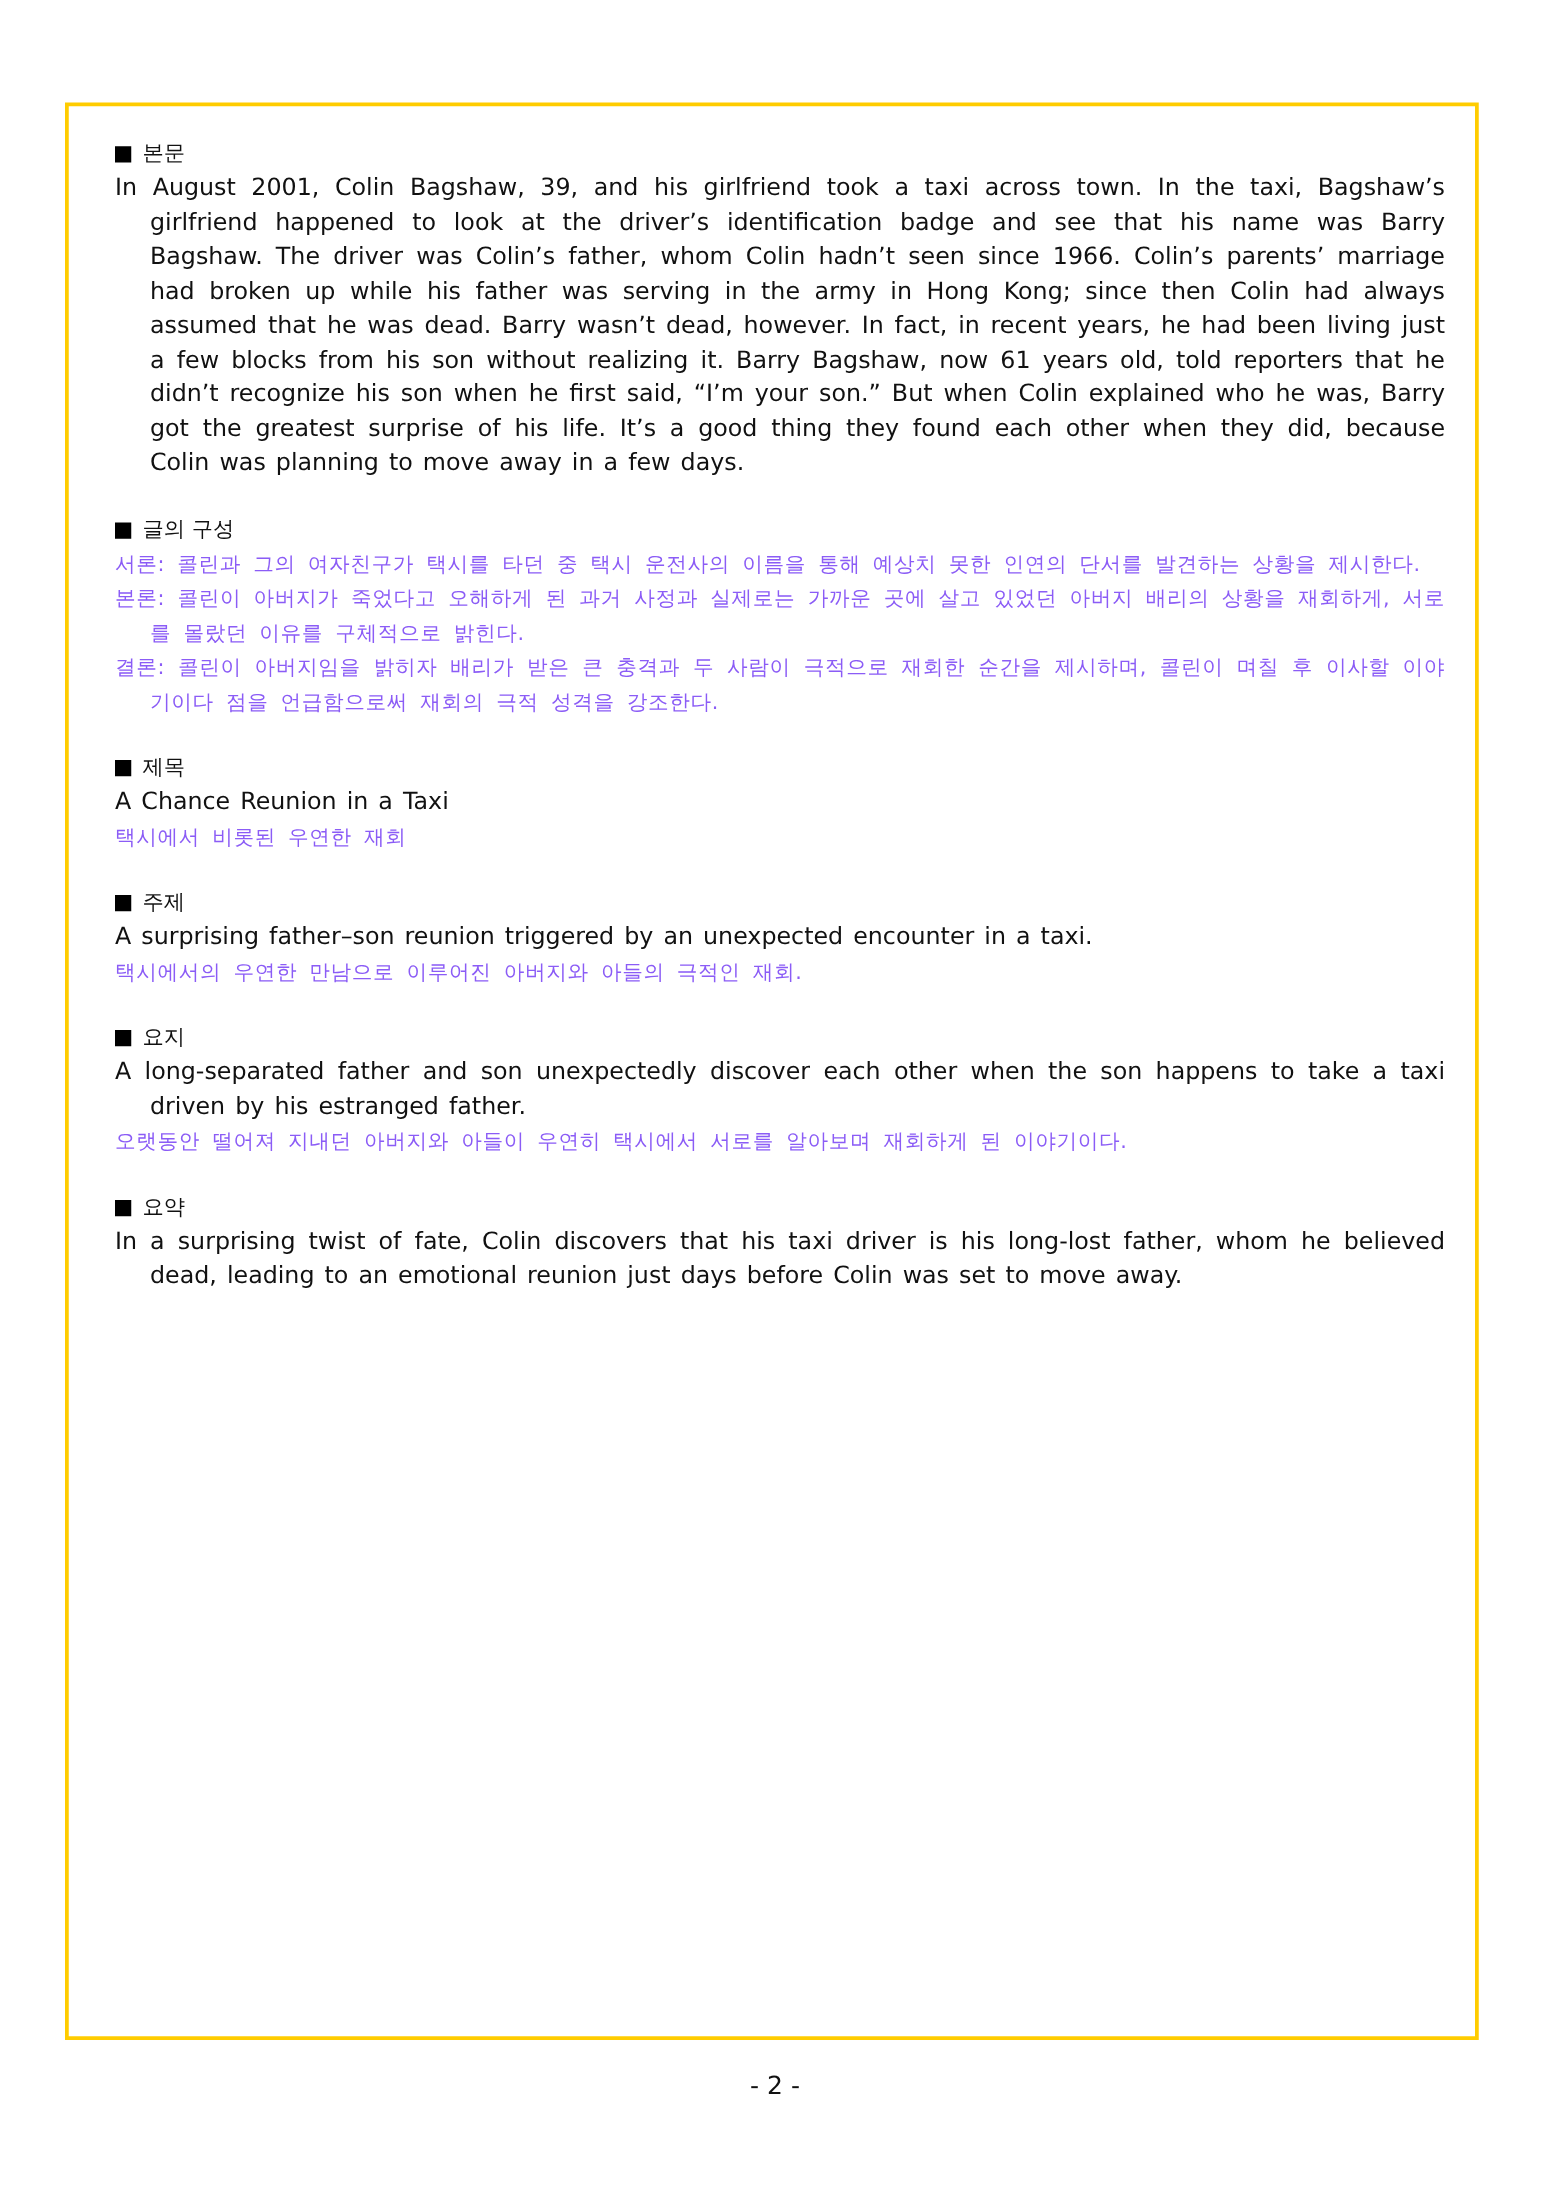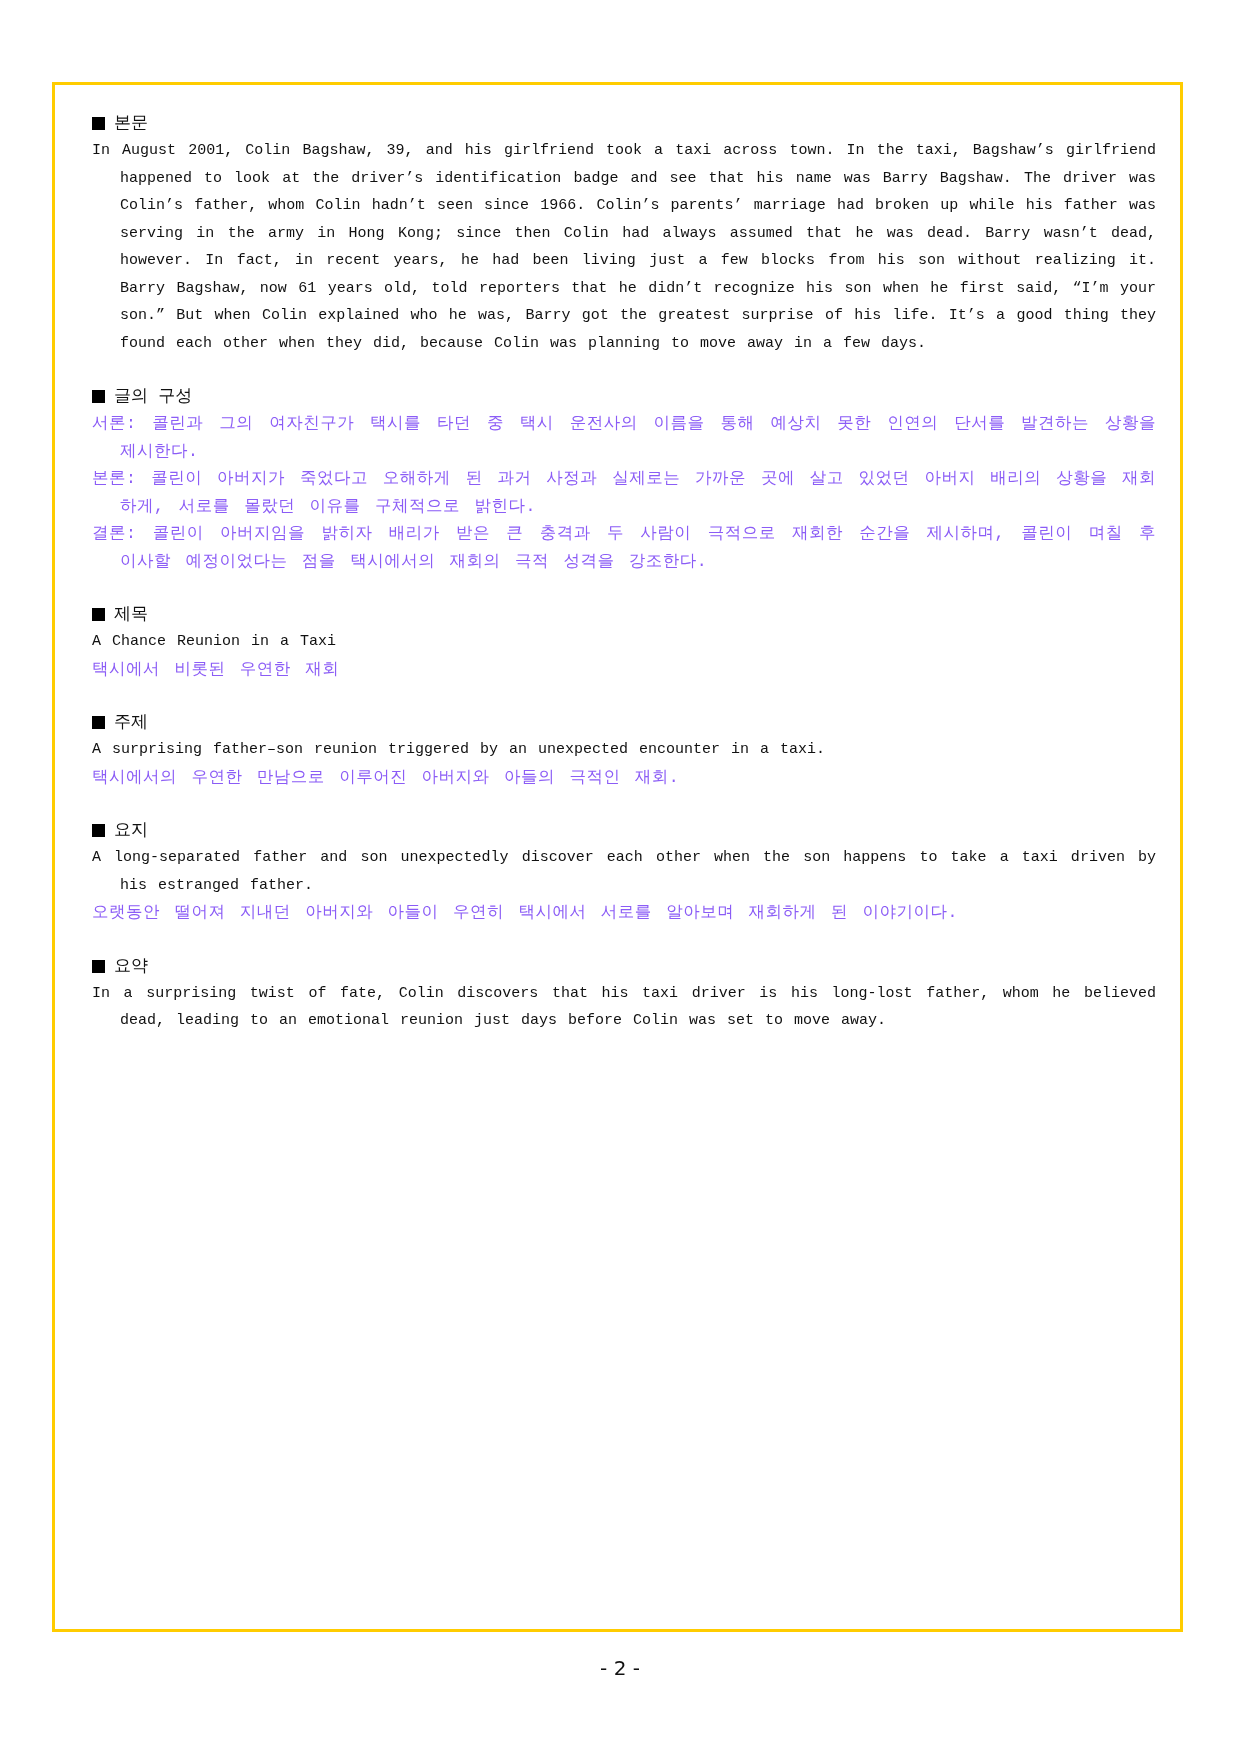--- a/index.html
+++ b/index.html
@@ -1,24 +1,24 @@
 <!DOCTYPE html>
 <html><head>
   <meta charset="utf-8">
   <style>
     html, body { margin: 0; padding: 0; background: #ffffff; }
     body { width: 1240px; height: 1753px; position: relative; overflow: hidden;
            font-family: "DejaVu Sans", "Liberation Sans", sans-serif; color: #111; }
     .frame { position: absolute; left: 52px; top: 82px; width: 1131px; height: 1550px;
              border: 3px solid #FFCC00; box-sizing: border-box; }
     .content { position: absolute; left: 92px; top: 110px; width: 1064px; }
-    .section { margin-bottom: 26px; font-family: Liberation Mono, monospace; }
+    .section { margin-bottom: 26px; }
     .heading { font-size: 17px; line-height: 27px; display: flex; align-items: center; }
     .bullet { display: inline-block; width: 13px; height: 13px; background: #000; margin-right: 9px; }
-    .en { font-size: 15px; line-height: 27.5px; text-align: justify; text-align-last: left;
+    .en { font-size: 19px; line-height: 27.5px; text-align: justify; text-align-last: left;
           padding-left: 28px; text-indent: -28px; word-spacing: 2px; }
     .ko { font-size: 16.5px; line-height: 27.5px; text-align: justify; text-align-last: left;
           padding-left: 28px; text-indent: -28px; letter-spacing: 0.5px; word-spacing: 4px; color: #8b5cf6; }
     .plain { padding-left: 0; text-indent: 0; }
     .page-number { position: absolute; top: 1656px; left: 0; width: 1240px; text-align: center;
                    font-size: 20px; }
   </style>
 </head>
 <body>
 
@@ -34,21 +34,21 @@
     <div class="en">In August 2001, Colin Bagshaw, 39, and his girlfriend took a taxi across town. In the taxi, Bagshaw’s girlfriend happened to look at the driver’s identification badge and see that his name was Barry Bagshaw. The driver was Colin’s father, whom Colin hadn’t seen since 1966. Colin’s parents’ marriage had broken up while his father was serving in the army in Hong Kong; since then Colin had always assumed that he was dead. Barry wasn’t dead, however. In fact, in recent years, he had been living just a few blocks from his son without realizing it. Barry Bagshaw, now 61 years old, told reporters that he didn’t recognize his son when he first said, “I’m your son.” But when Colin explained who he was, Barry got the greatest surprise of his life. It’s a good thing they found each other when they did, because Colin was planning to move away in a few days.</div>
   </div>
 
   <div class="section">
     <div class="heading">
       <span class="bullet"></span>
       <span>글의 구성</span>
     </div>
     <div class="ko">서론: 콜린과 그의 여자친구가 택시를 타던 중 택시 운전사의 이름을 통해 예상치 못한 인연의 단서를 발견하는 상황을 제시한다.</div>
     <div class="ko">본론: 콜린이 아버지가 죽었다고 오해하게 된 과거 사정과 실제로는 가까운 곳에 살고 있었던 아버지 배리의 상황을 재회하게, 서로를 몰랐던 이유를 구체적으로 밝힌다.</div>
-    <div class="ko">결론: 콜린이 아버지임을 밝히자 배리가 받은 큰 충격과 두 사람이 극적으로 재회한 순간을 제시하며, 콜린이 며칠 후 이사할 예정이었다는 점을 택시에서의 재회의 극적 성격을 강조한다.</div>
+    <div class="ko">결론: 콜린이 아버지임을 밝히자 배리가 받은 큰 충격과 두 사람이 극적으로 재회한 순간을 제시하며, 콜린이 며칠 후 이사할 이야기이다 점을 언급함으로써 재회의 극적 성격을 강조한다.</div>
   </div>
 
   <div class="section">
     <div class="heading">
       <span class="bullet"></span>
       <span>제목</span>
     </div>
     <div class="en plain">A Chance Reunion in a Taxi</div>
     <div class="ko plain">택시에서 비롯된 우연한 재회</div>
   </div>

